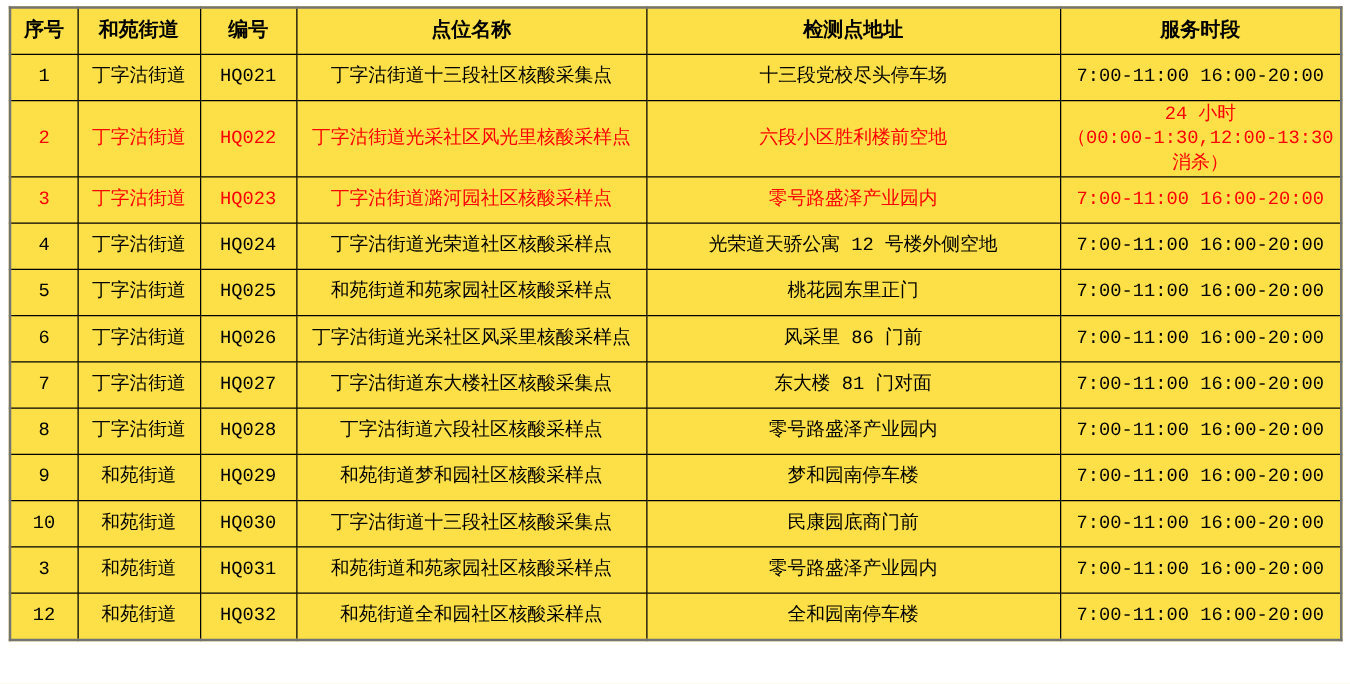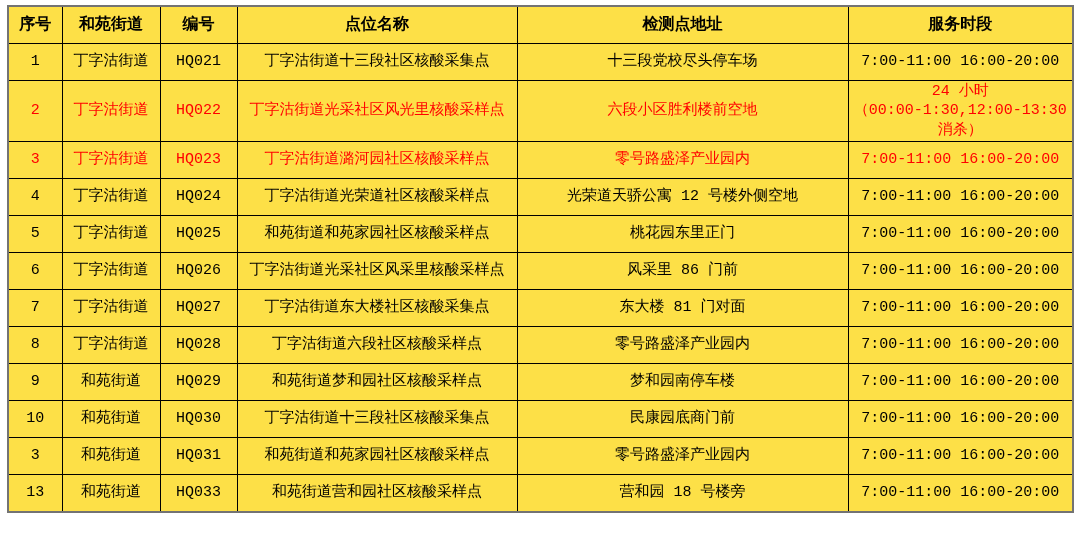--- a/index.html
+++ b/index.html
@@ -160,22 +160,22 @@
   </tr>
         <tr>
     <td class="cell-index">3</td>
     <td class="cell-street">和苑街道</td>
     <td class="cell-code">HQ031</td>
     <td class="cell-name">和苑街道和苑家园社区核酸采样点</td>
     <td class="cell-address">零号路盛泽产业园内</td>
     <td class="cell-hours">7:00-11:00 16:00-20:00</td>
   </tr>
         <tr>
-    <td class="cell-index">13</td>
+    <td class="cell-index">12</td>
     <td class="cell-street">和苑街道</td>
-    <td class="cell-code">HQ033</td>
-    <td class="cell-name">和苑街道营和园社区核酸采样点</td>
-    <td class="cell-address">营和园 18 号楼旁</td>
+    <td class="cell-code">HQ032</td>
+    <td class="cell-name">和苑街道全和园社区核酸采样点</td>
+    <td class="cell-address">全和园南停车楼</td>
     <td class="cell-hours">7:00-11:00 16:00-20:00</td>
   </tr>
       </tbody>
   </table>
 </div>
 
 </body></html>

